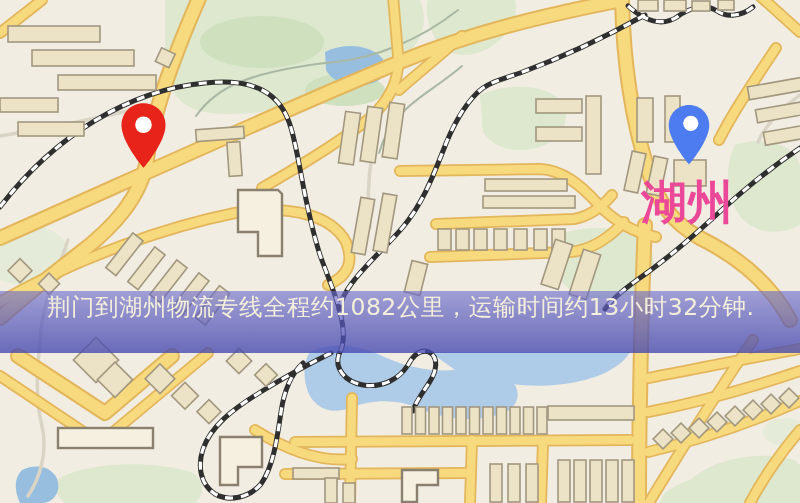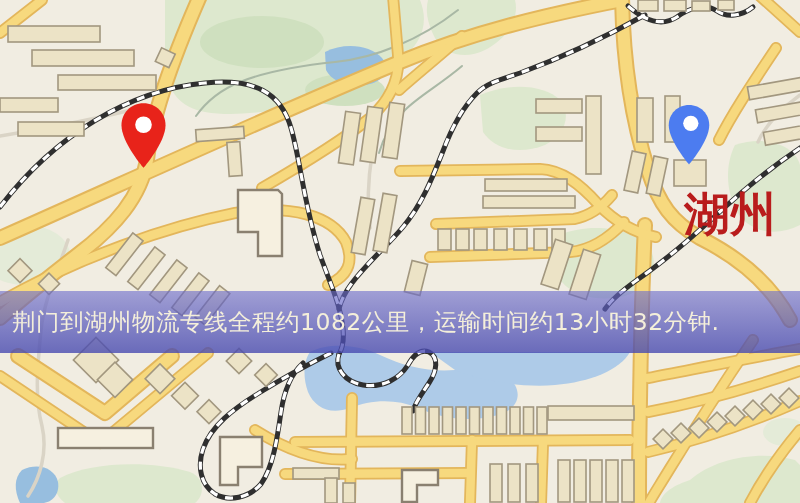--- a/index.html
+++ b/index.html
@@ -20,33 +20,33 @@
   .stream{stroke:#a9b8a5;stroke-width:2;fill:none;stroke-linecap:round;}
   
   .bld rect{fill:#ece3c6;stroke:#a2977f;stroke-width:1.6;}
   .bld .big, .bld path{fill:#f6f0e0;stroke:#8a8070;stroke-width:2.4;}
   
   .g1{fill:#dde8ce;} .g2{fill:#cfe0bf;} .g3{fill:#e4ebd8;}
   .wtr{fill:#97bedf;} .wtr2{fill:#aecbe8;}
 
   .banner{position:absolute;left:0;top:291px;width:800px;height:62px;
           background:linear-gradient(180deg,rgba(106,106,204,0.60),rgba(72,74,176,0.80));
-          display:flex;align-items:center;box-sizing:border-box;padding-left:12px;}
+          display:flex;box-sizing:border-box;padding-left:47px;}
   .banner span{color:#f4efda;font-size:23.5px;letter-spacing:0.5px;white-space:nowrap;
                font-family:"DejaVu Sans","Liberation Sans",sans-serif;}
 
   .pin{position:absolute;}
   .pin-origin{left:120px;top:102px;width:47px;height:69px;}
   .pin-dest{left:667px;top:104px;width:44px;height:63px;}
 
   .city-label{position:absolute;font-weight:bold;
               font-family:"DejaVu Serif","Liberation Serif",serif;
               line-height:1;white-space:nowrap;}
   .label-origin{left:88px;top:177px;font-size:45px;color:#e41f15;}
-  .label-dest{left:641px;top:191px;font-size:46px;color:#b91c1c;margin-left:43px;}
+  .label-dest{left:641px;top:179px;font-size:46px;color:#ec4899;}
 </style>
 </head>
 <body>
 
 <div class="stage">
 
   <svg width="800" height="503" viewBox="0 0 800 503">
     <defs>
 
       <path id="y1" d="M 0,238 C 120,185 260,120 400,62 C 470,33 545,15 622,0"></path>

